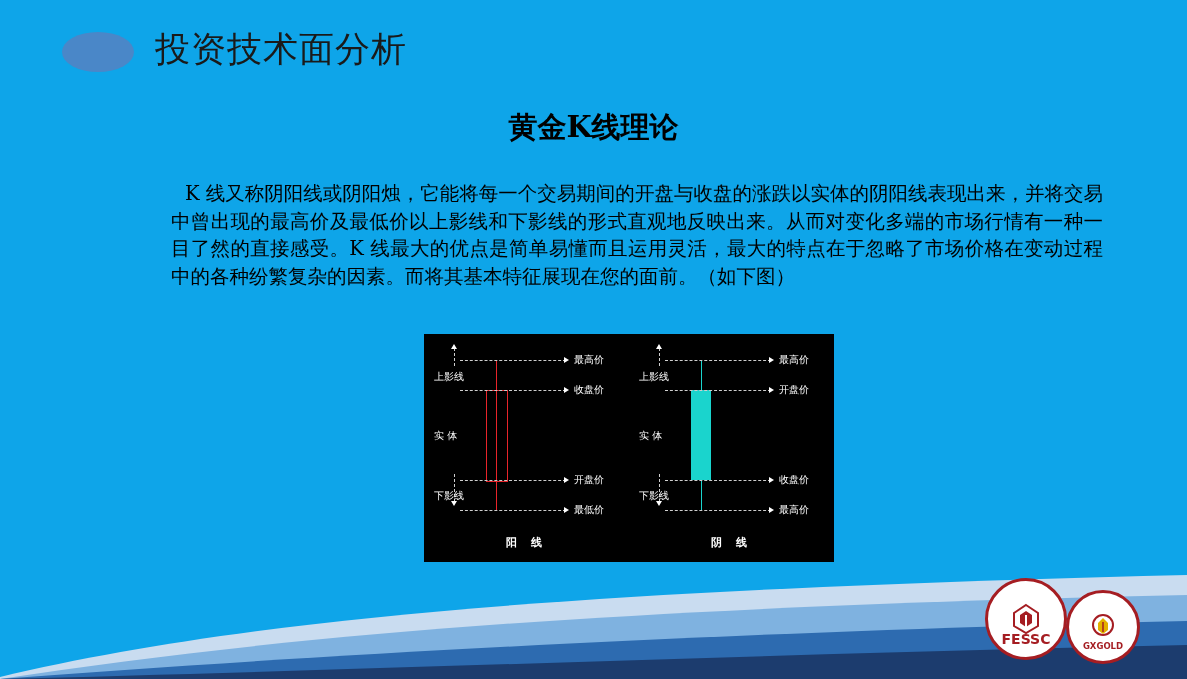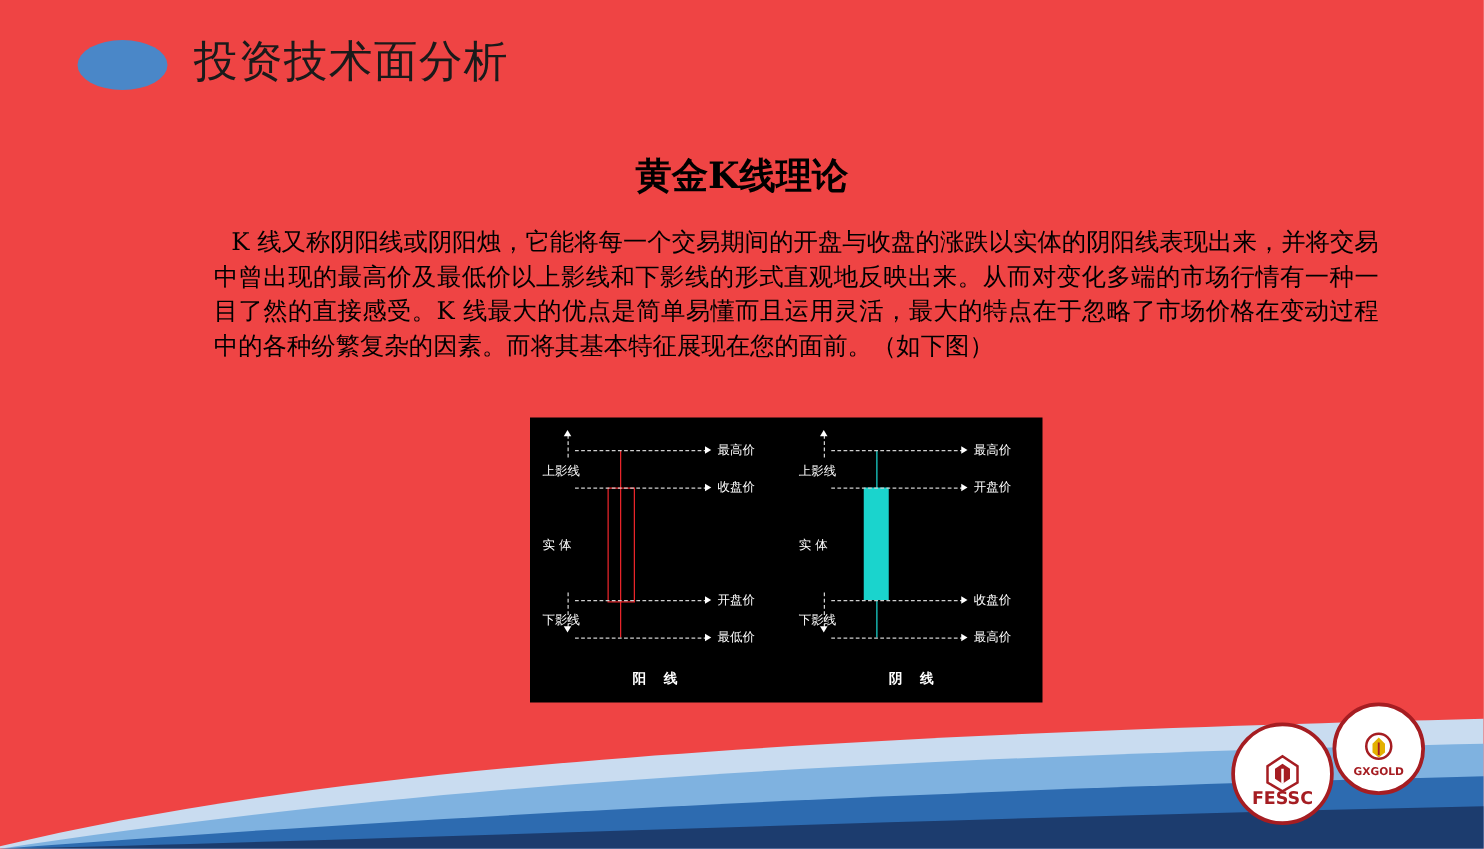--- a/index.html
+++ b/index.html
@@ -10,21 +10,21 @@
     width: 1187px;
     height: 679px;
     background: #ffffff;
     font-family: "Liberation Serif", serif;
     overflow: hidden;
     position: relative;
   }
   .slide {
     position: absolute;
     inset: 0;
-    background: #ef4444;
+    background: #0ea5e9;
     overflow: hidden;
   }
 
   
   .header-bullet {
     position: absolute;
     left: 62px;
     top: 32px;
     width: 72px;
     height: 40px;
@@ -38,21 +38,21 @@
     font-family: "DejaVu Sans", sans-serif;
     font-size: 35px;
     color: #1a1a1a;
     letter-spacing: 1px;
     white-space: nowrap;
   }
 
   
   .doc-title {
     position: absolute;
-    top: 121px;
+    top: 108px;
     left: 0;
     width: 100%;
     text-align: center;
     font-family: "DejaVu Serif", serif;
     font-weight: bold;
     font-size: 29px;
     color: #000000;
   }
   .section-heading {
     position: absolute;
@@ -173,21 +173,21 @@
   }
   .logo.fessc {
     left: 985px;
     top: 578px;
     width: 76px;
     height: 76px;
     border: 3px solid #a51d22;
   }
   .logo.gxgold {
     left: 1066px;
-    top: 562px;
+    top: 590px;
     width: 68px;
     height: 68px;
     border: 3px solid #a51d22;
   }
   .logo-text {
     position: absolute;
     bottom: 10px;
     width: 100%;
     text-align: center;
     font-family: "DejaVu Sans", sans-serif;

